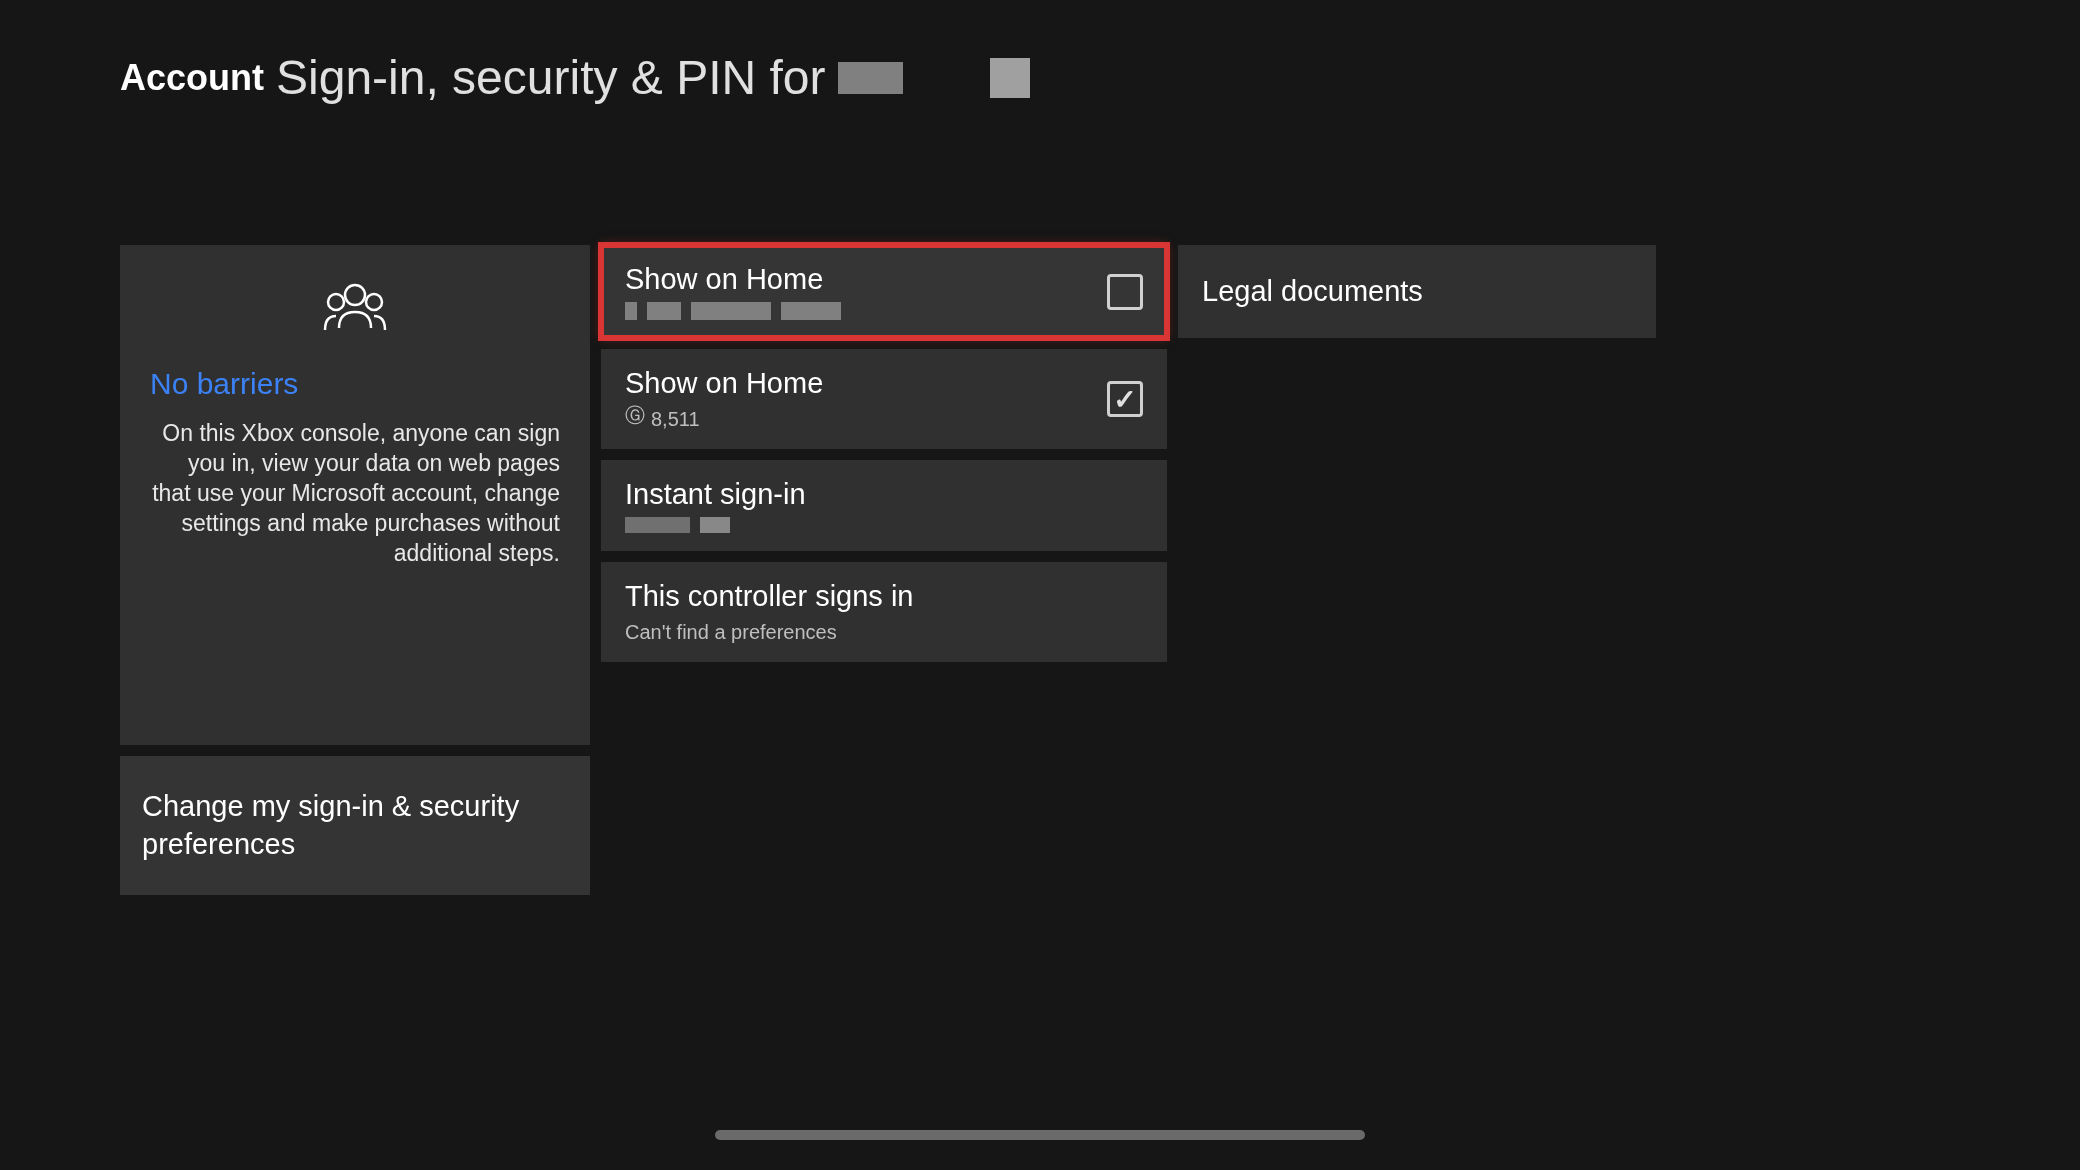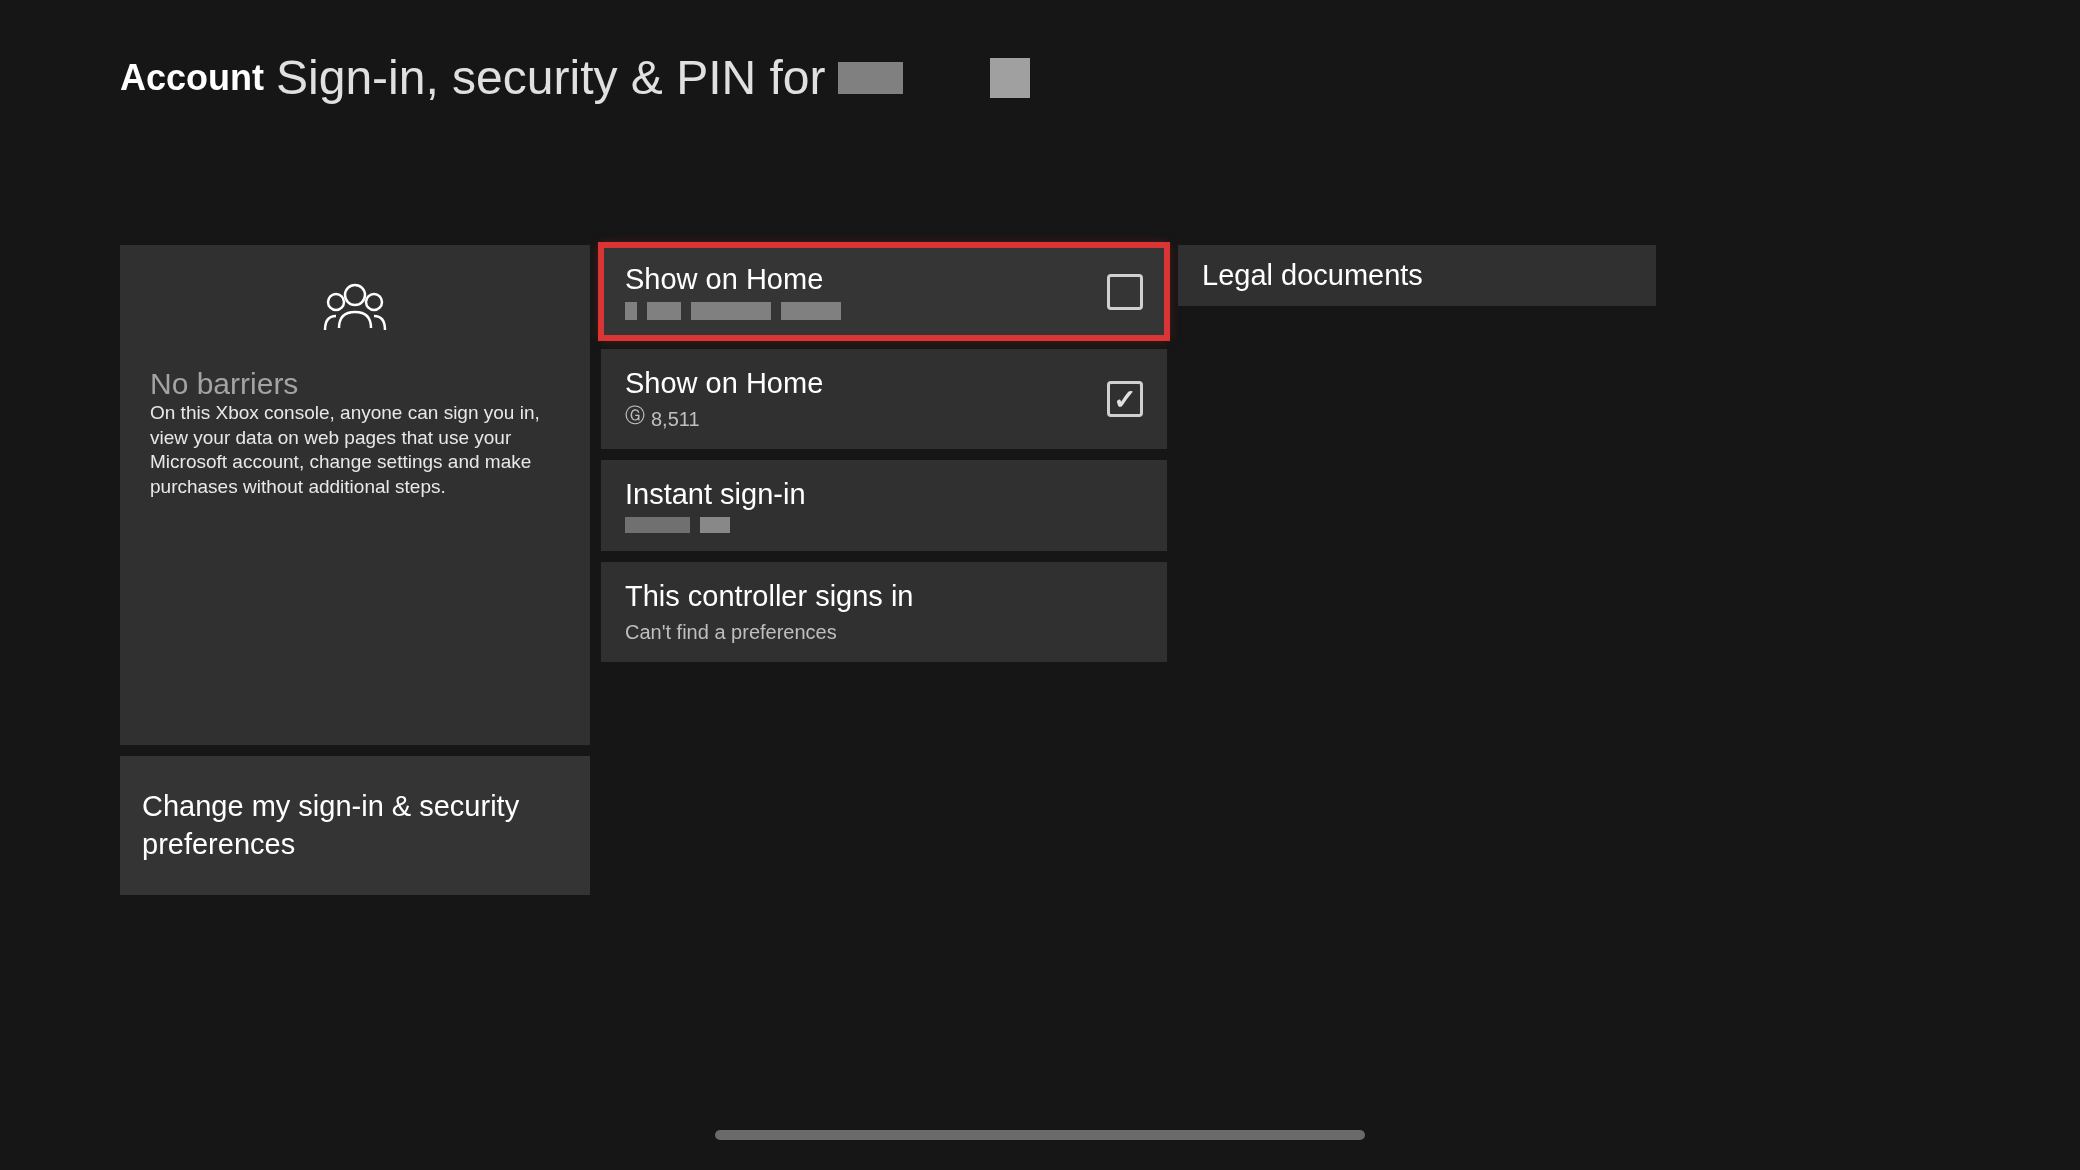--- a/index.html
+++ b/index.html
@@ -74,28 +74,30 @@
     }
     
     .people-icon svg {
       width: 68px;
       height: 52px;
     }
     
     .info-title {
       font-size: 30px;
       font-weight: 400;
-      color: #a3a3a3;
+      color: #3b82f6;
+      margin-bottom: 18px;
     }
     
     .info-body {
-      font-size: 19px;
+      font-size: 23px;
       font-weight: 300;
       color: #e8e8e8;
       line-height: 1.3;
+      text-align: right;
     }
     
     .left-option {
       background: #343434;
       padding: 32px 22px;
       margin-top: 11px;
       cursor: pointer;
     }
     
     .left-option-text {
@@ -189,21 +191,21 @@
       font-size: 20px;
       color: #bfbfbf;
     }
     
     .column-right {
       width: 478px;
     }
     
     .single-option {
       background: #303030;
-      padding: 14px 24px;
+      padding: 30px 24px;
       margin-bottom: 11px;
       cursor: pointer;
     }
     
     .single-option-text {
       font-size: 29px;
       font-weight: 300;
       color: #fff;
     }
     

